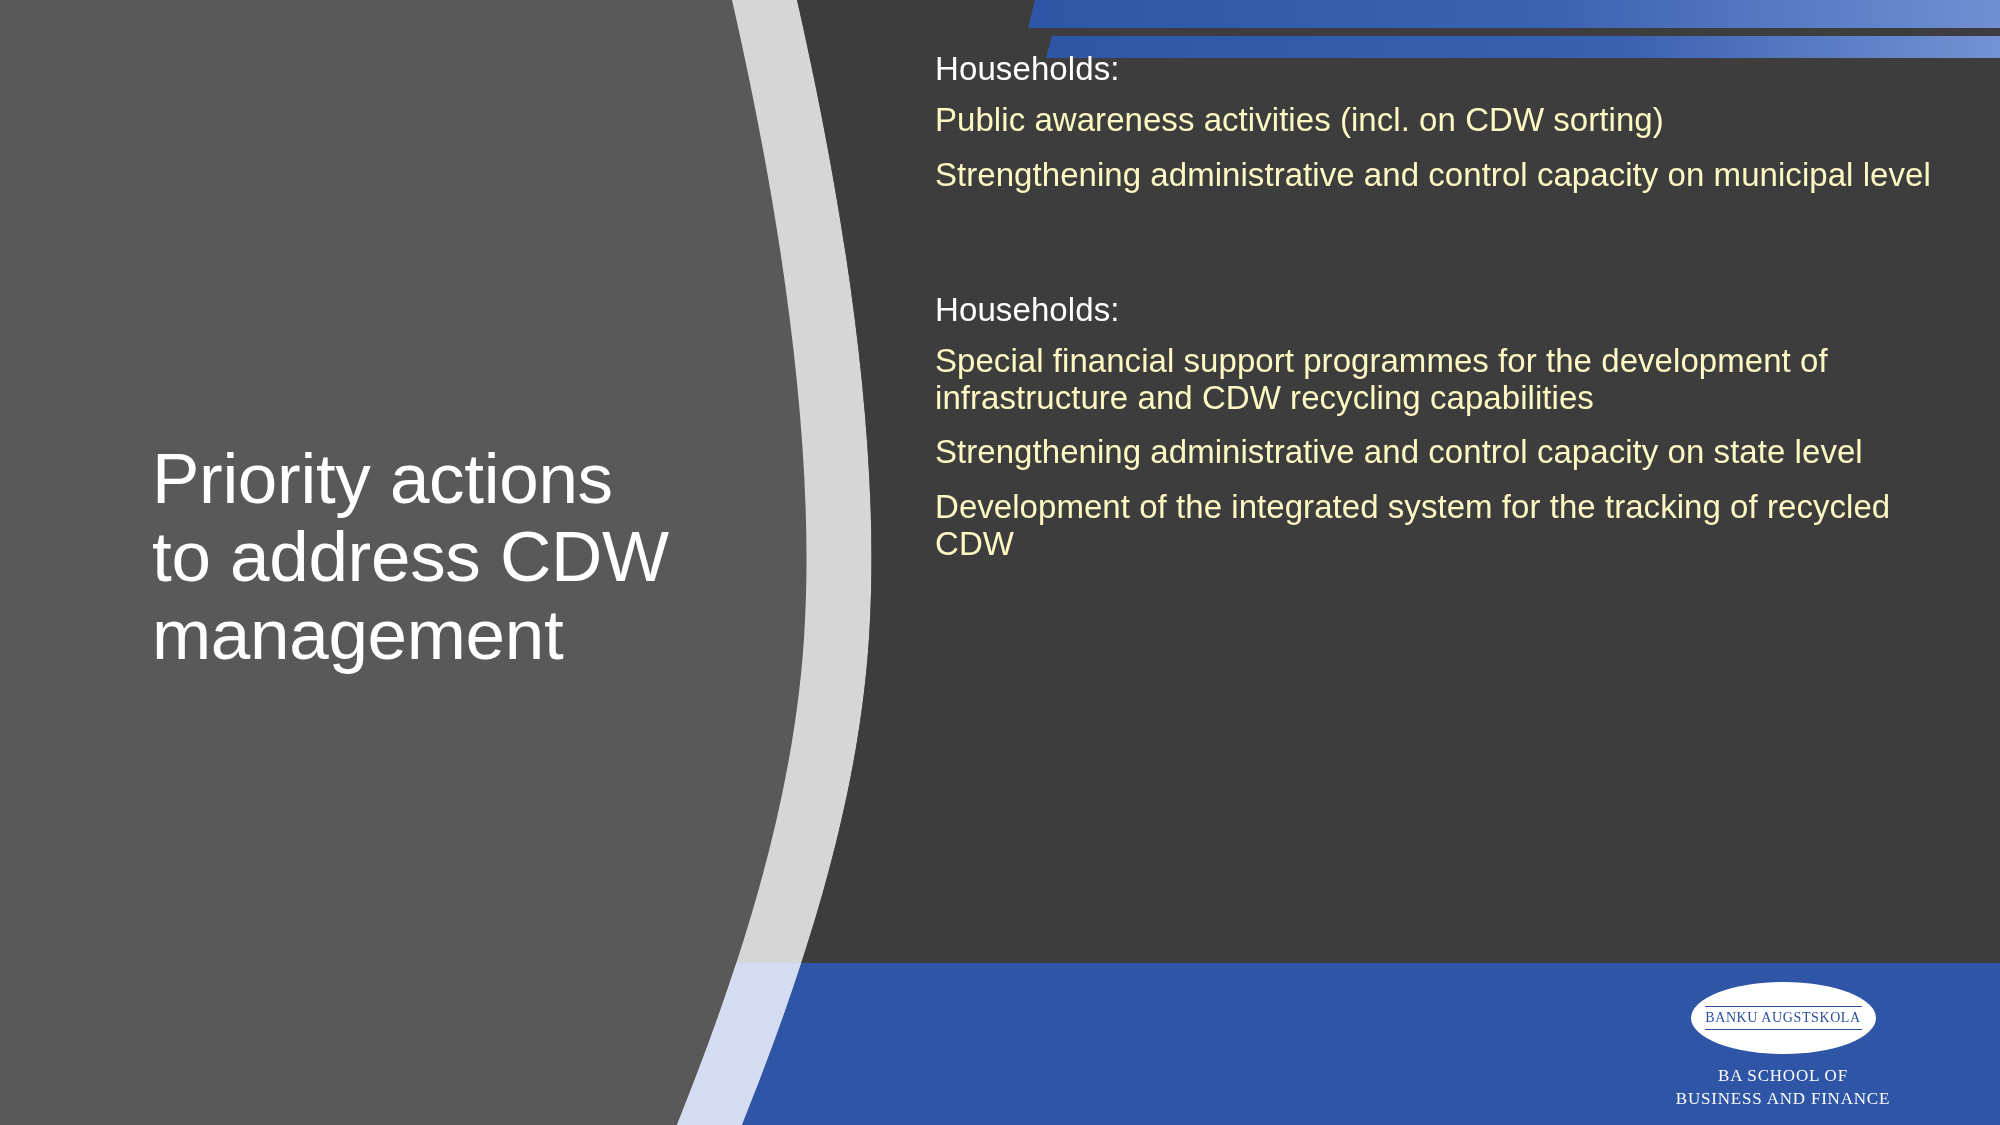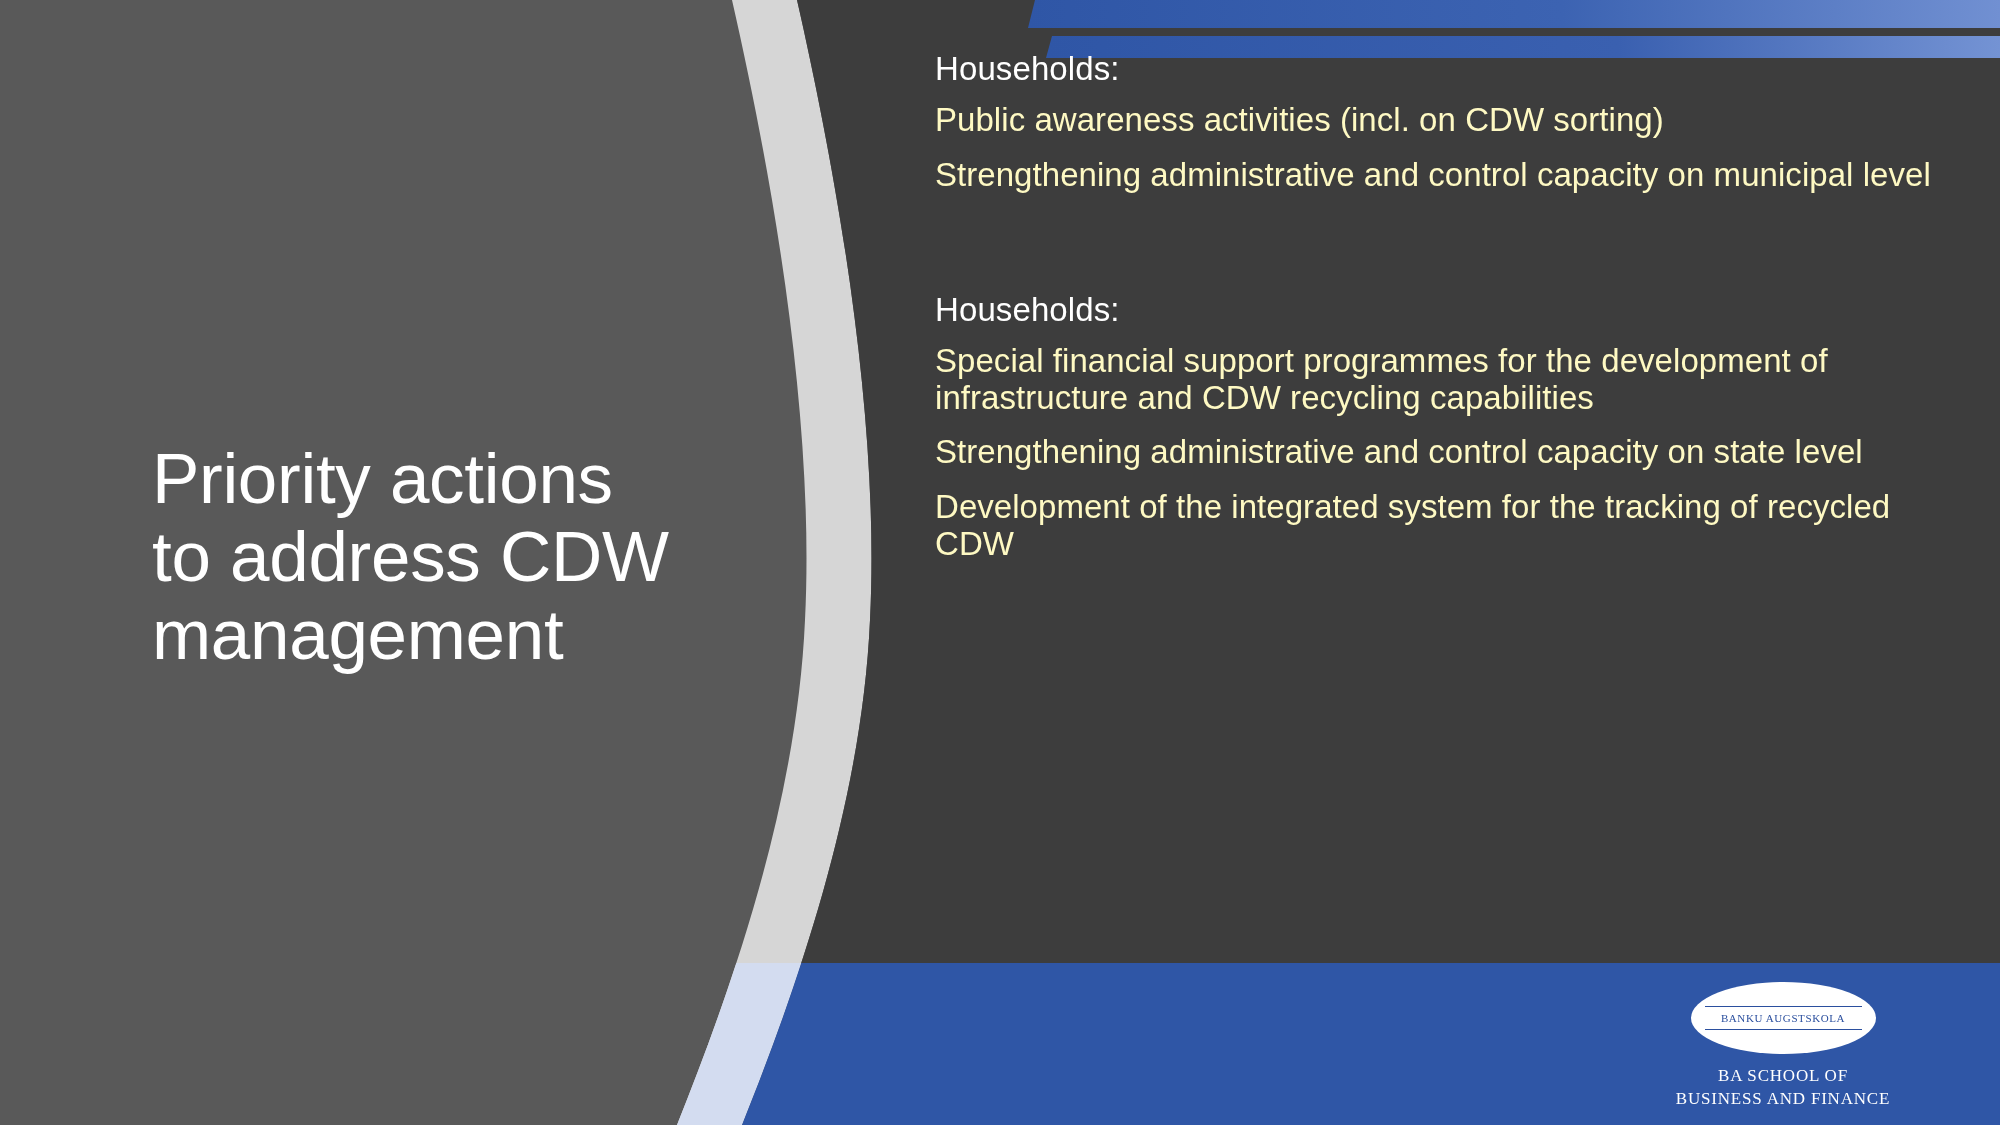--- a/index.html
+++ b/index.html
@@ -100,21 +100,21 @@
     border-radius: 50%;
   }
   .logo-ellipse-text {
     position: absolute;
     left: 0;
     right: 0;
     top: 50%;
     transform: translateY(-50%);
     color: #2b4f9e;
     font-family: "Liberation Serif", serif;
-    font-size: 11px;
+    font-size: 14px;
     letter-spacing: 0.6px;
     white-space: nowrap;
   }
   .logo-rule {
     position: absolute;
     left: 14px;
     right: 14px;
     top: 50%;
     height: 1px;
     background: #2b4f9e;

